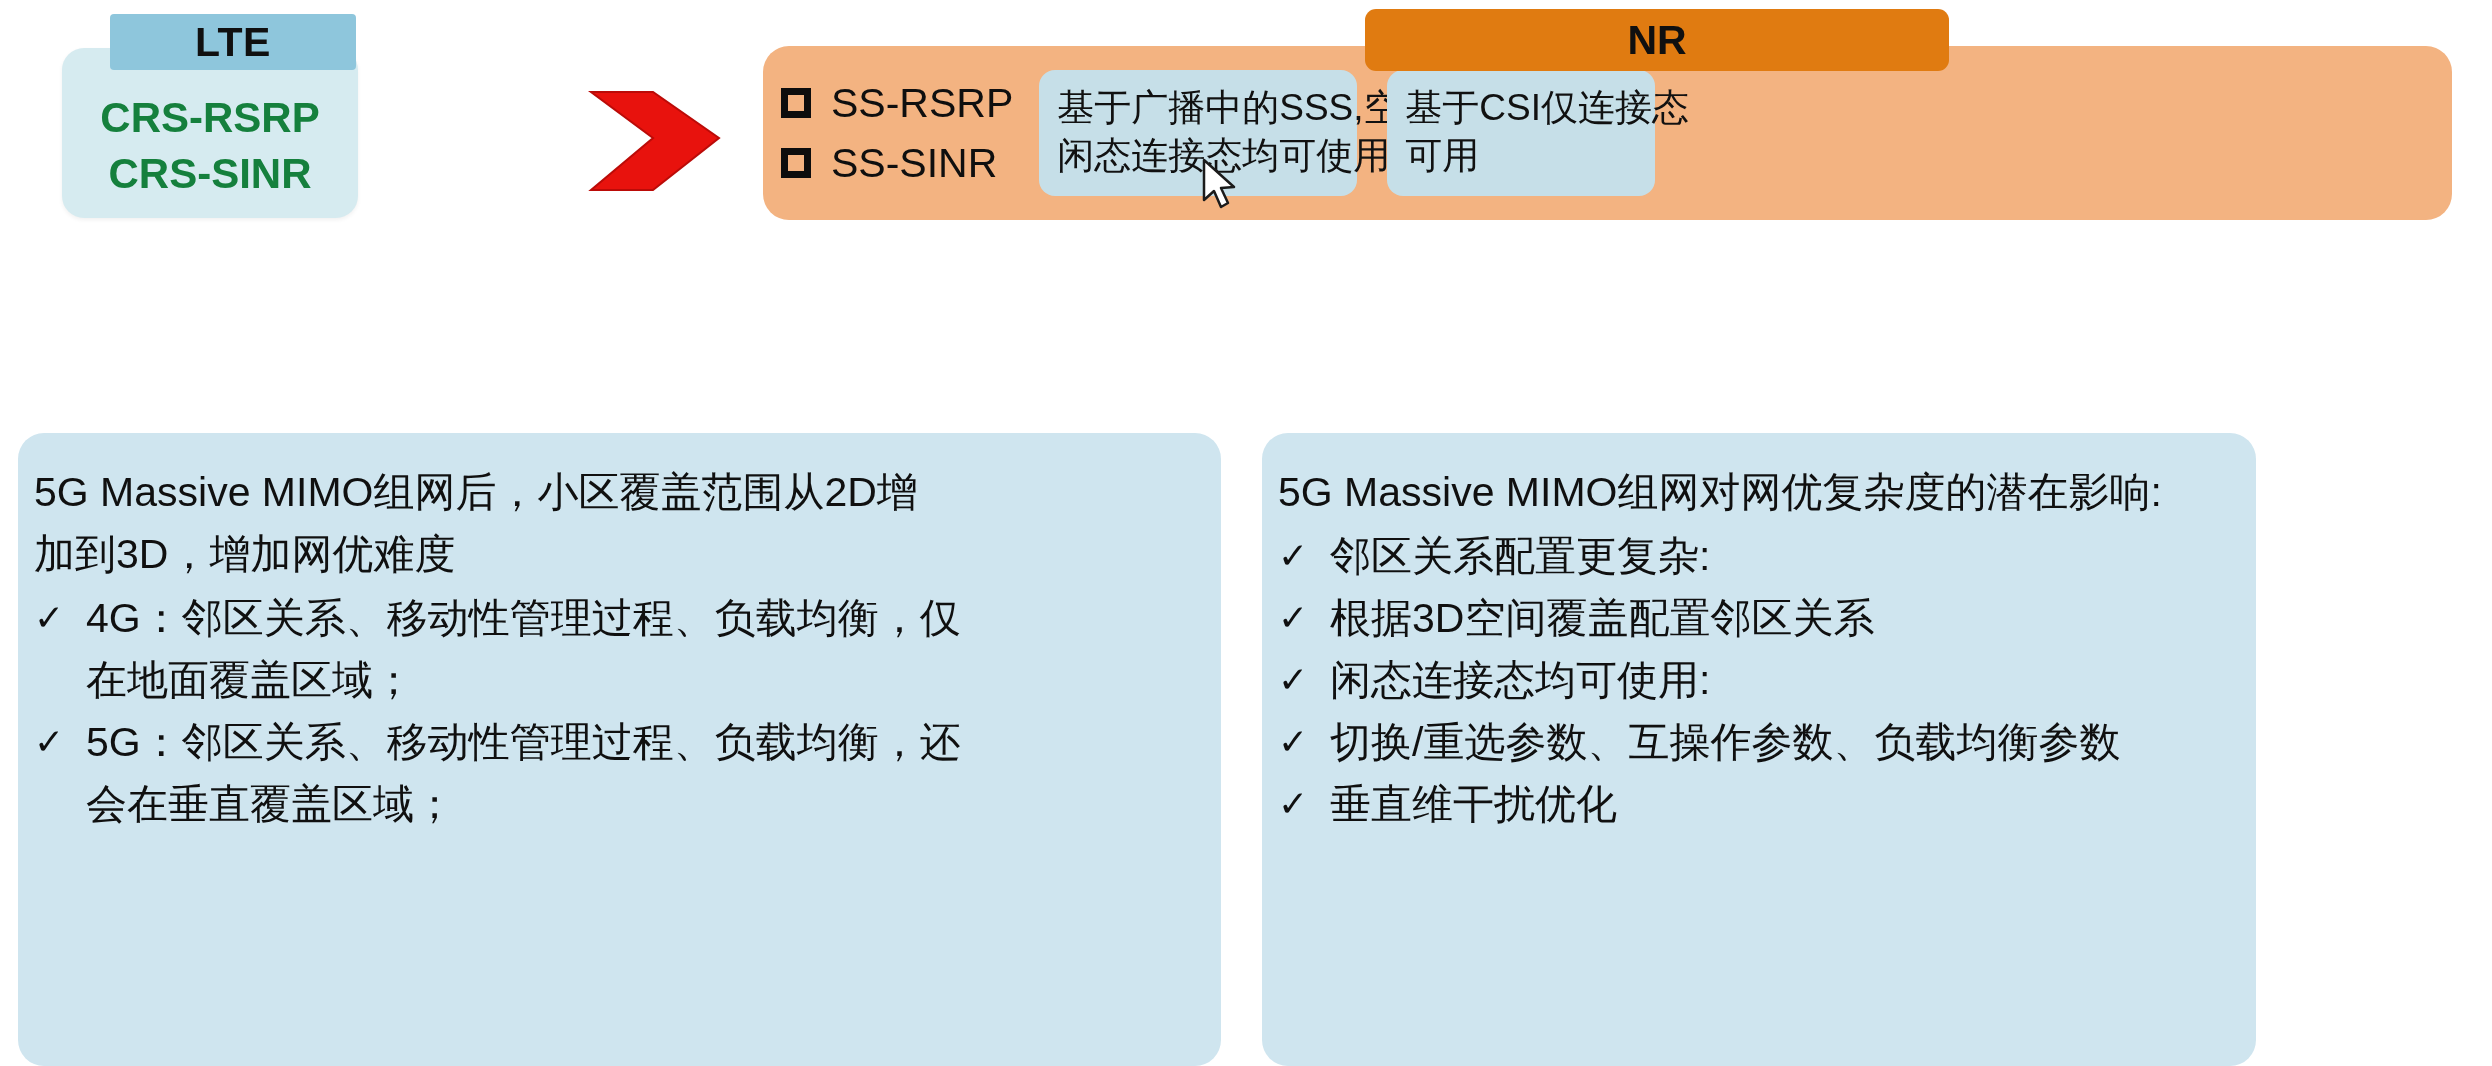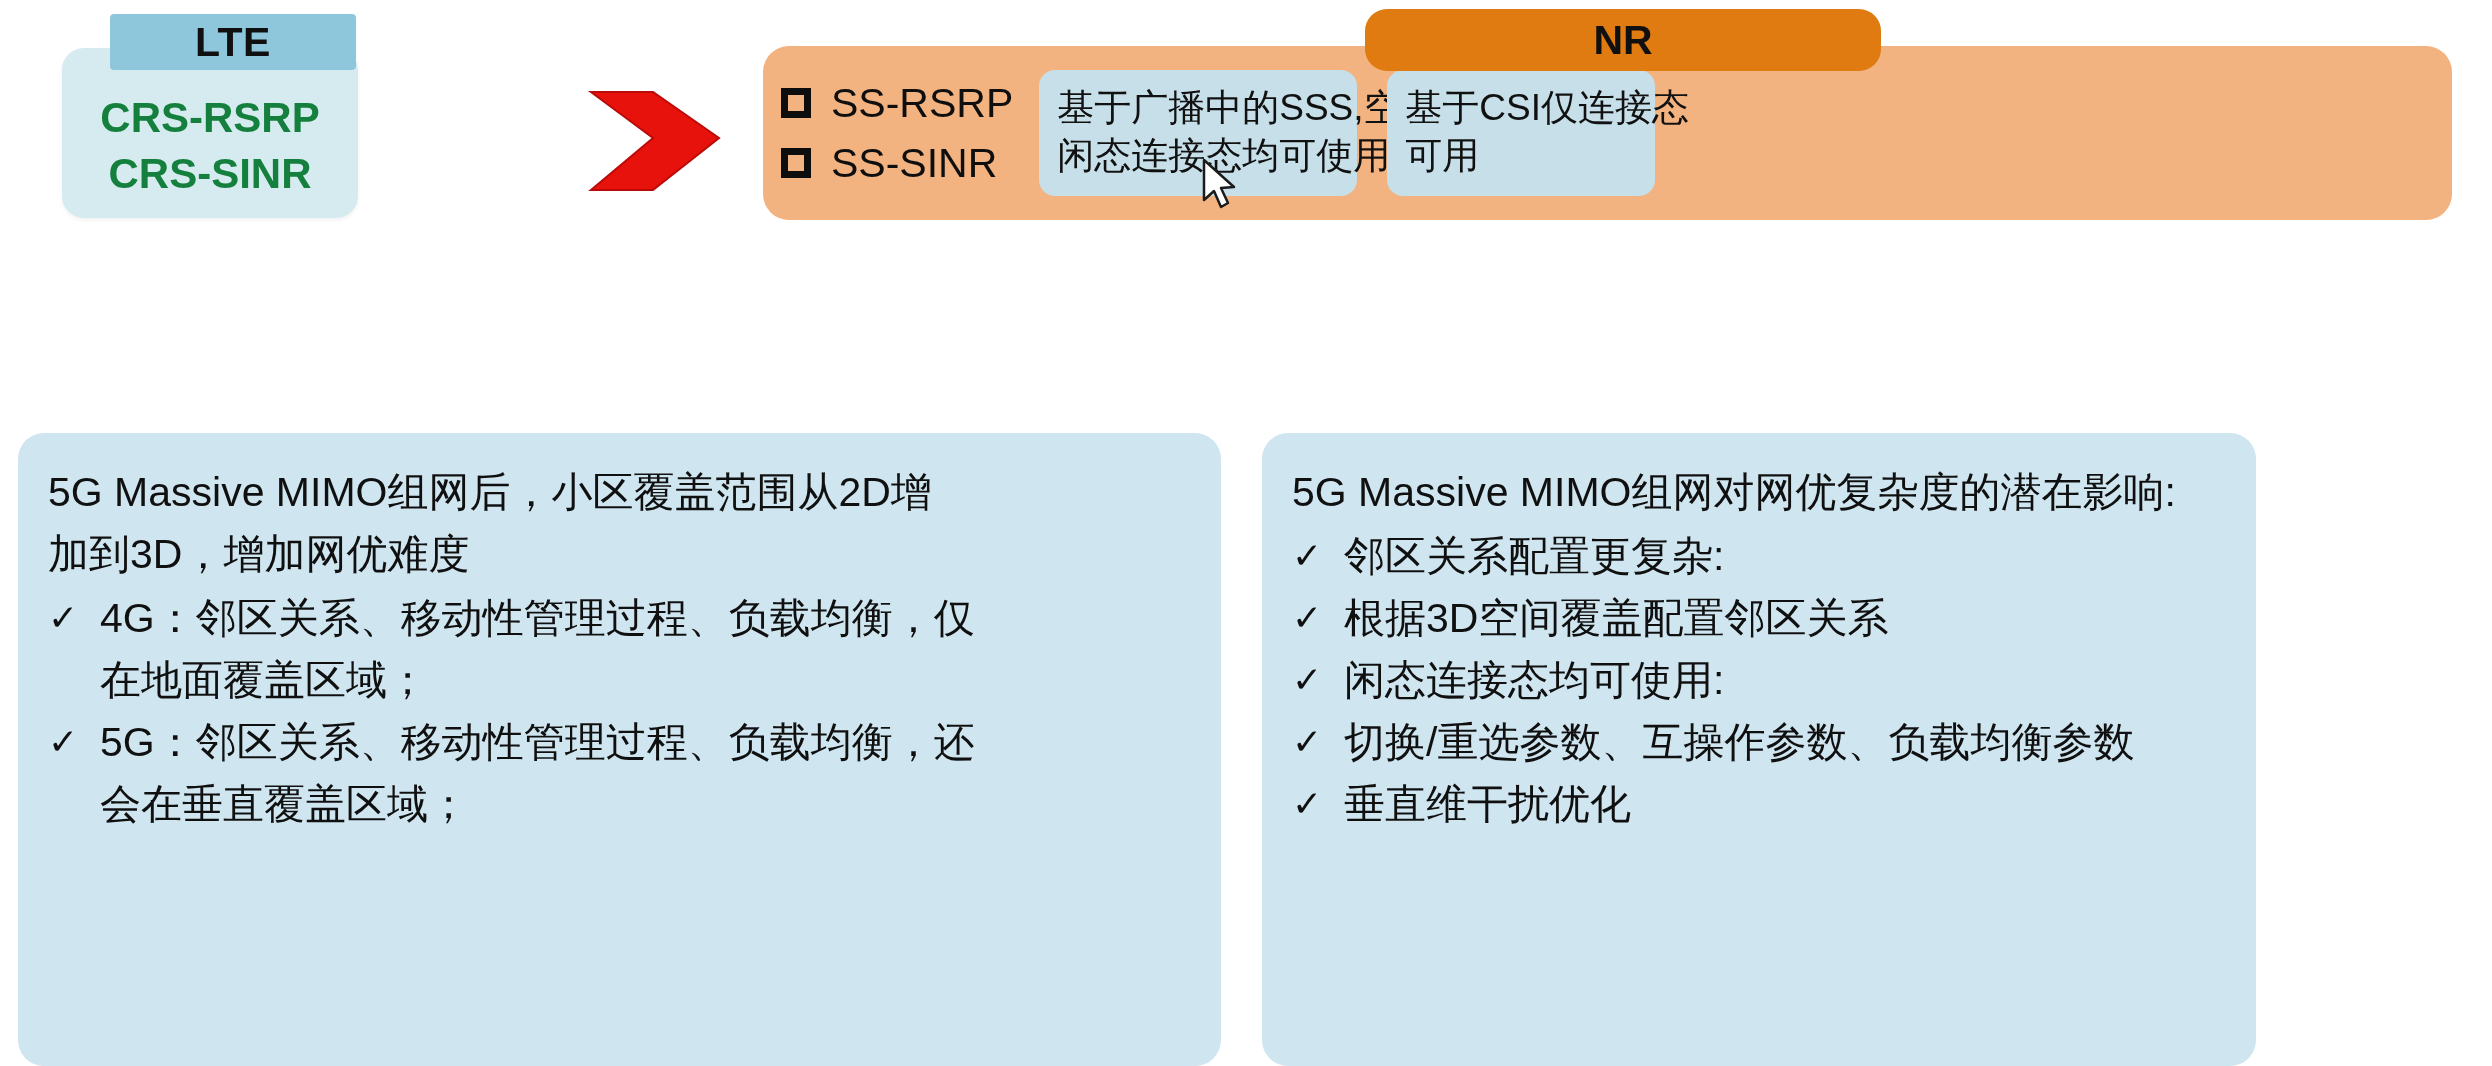--- a/index.html
+++ b/index.html
@@ -58,23 +58,23 @@
   .nr-card {
     position: absolute;
     left: 763px; top: 46px;
     width: 1689px; height: 174px;
     background: #f3b381;
     border-radius: 26px;
   }
   .nr-tab {
     position: absolute;
     left: 1365px; top: 9px;
-    width: 516px; height: 62px;
+    width: 584px; height: 62px;
     background: #e07b11;
-    border-radius: 22px;
+    border-radius: 11px;
     display: flex; align-items: center; justify-content: center;
     font-size: 41px; font-weight: 700;
     color: #101010;
   }
   .nr-inner {
     position: absolute;
     left: 763px; top: 46px;
     width: 1689px; height: 174px;
     display: flex; align-items: center;
     padding: 0 6px;
@@ -111,21 +111,21 @@
   }
   .note-sss { width: 318px; margin-left: 4px; }
   .note-csi { width: 268px; margin-left: 30px; }
 
   
   .panel {
     position: absolute;
     background: #cfe5ef;
     border-radius: 26px;
     box-sizing: border-box;
-    padding: 28px 34px 20px 30px;
+    padding: 28px 34px 20px 16px;
     overflow: hidden;
   }
   #panel-left  { left: 18px;   top: 433px; width: 1203px; height: 633px; }
   #panel-right { left: 1262px; top: 433px; width: 994px; height: 633px; }
 
   .panel .heading {
     font-size: 41px;
     line-height: 62px;
     color: #101010;
   }

